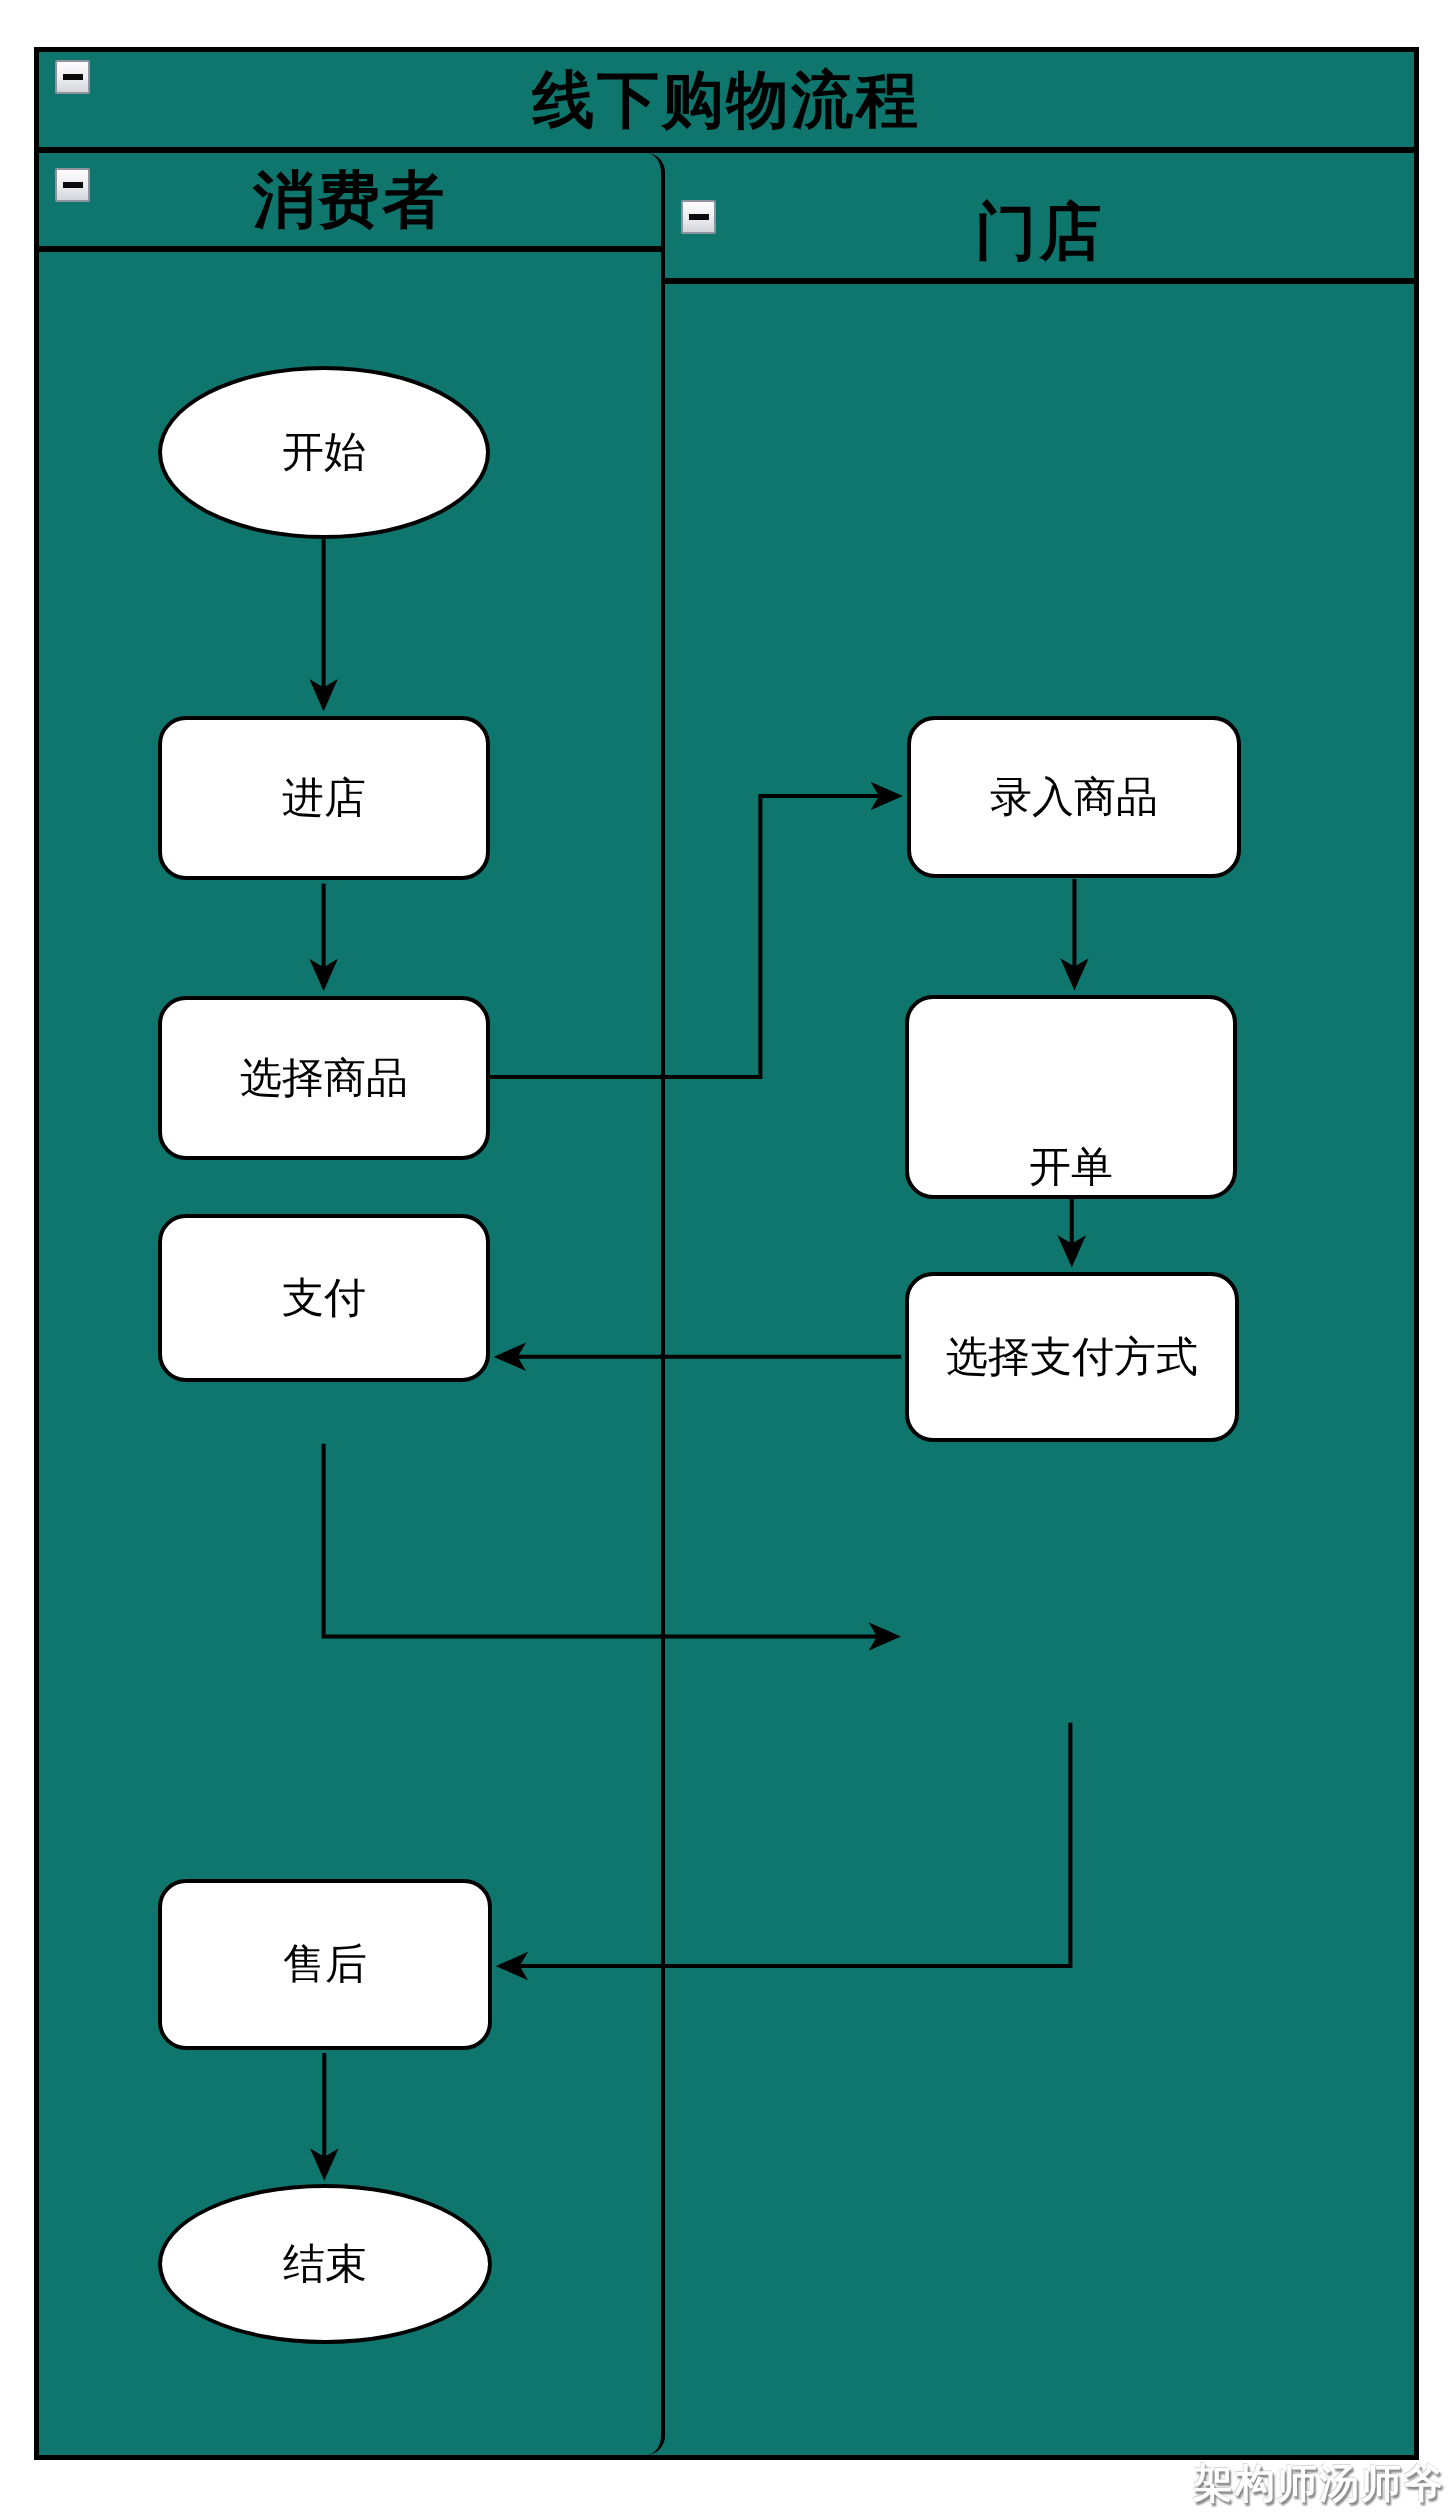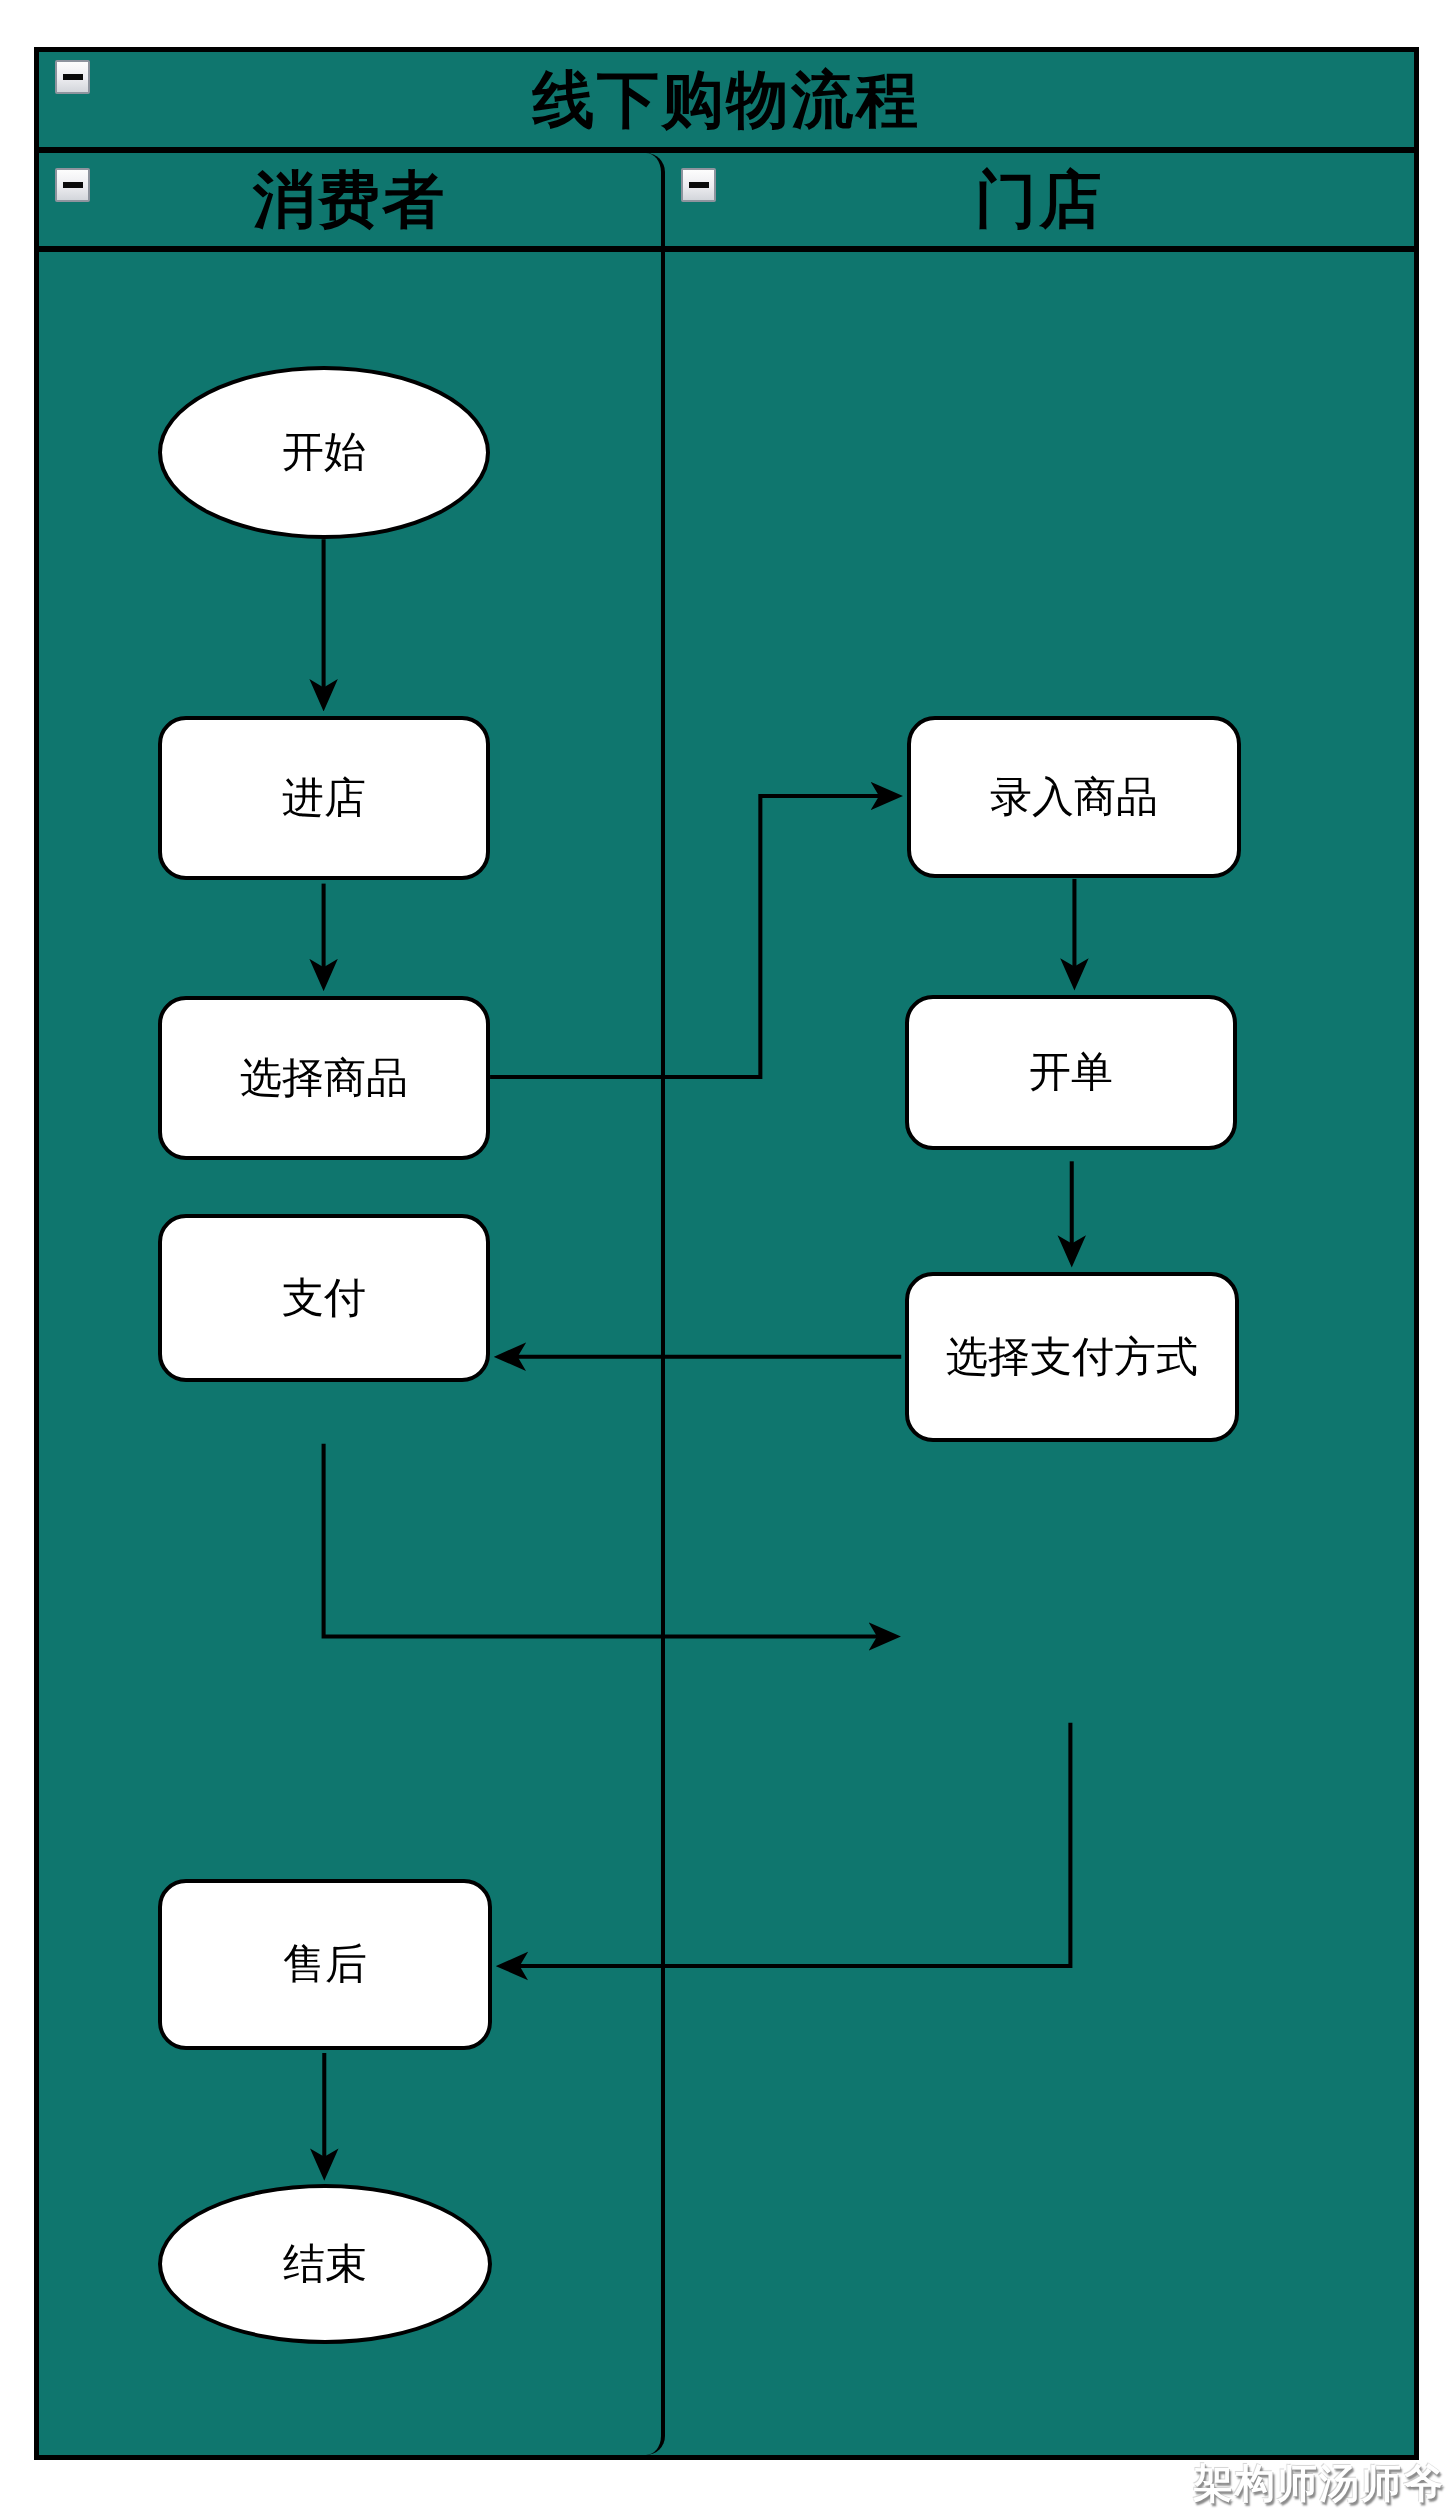--- a/index.html
+++ b/index.html
@@ -8,21 +8,21 @@
 
   
   .pool{position:absolute;left:34px;top:47px;width:1385px;height:2413px;
         border:5.4px solid #000;box-sizing:border-box;background:#0f766e;}
   .pool-title-row{position:relative;height:95px;border-bottom:6px solid #000;
         display:flex;align-items:center;justify-content:center;}
   .pool-title{font-size:62px;font-weight:700;letter-spacing:2.7px;}
   .lanes{display:flex;height:calc(100% - 101px);}
   .lane{box-sizing:border-box;display:flex;flex-direction:column;}
   .lane-consumer{width:626px;border-right:4px solid #000;border-radius:19px;}
-  .lane-store{flex:1;}
+  .lane-store{flex:1;margin-top:32px;}
   .lane-header{position:relative;height:93px;border-bottom:6px solid #000;
         display:flex;align-items:center;justify-content:center;}
   .lane-title{font-size:62px;font-weight:700;letter-spacing:2.7px;}
   .lane-body{flex:1;}
 
   
   .collapse-btn{position:absolute;left:16px;width:35px;height:34px;box-sizing:border-box;
         border:2.7px solid #8e949e;border-radius:2px;
         background:linear-gradient(#fdfdfd,#ececf0 55%,#d3d6db);
         display:flex;align-items:center;justify-content:center;cursor:pointer;}
@@ -40,21 +40,21 @@
         font-size:42px;line-height:1.3;text-align:center;}
   .node.rect{border-radius:28px;}
   .node.ellipse{border-radius:50%;}
   .node .label{display:block;}
   .node.wrap .label{max-width:270px;}
 
   .n-start{left:158px;top:366px;width:332px;height:173px;}
   .n-enter-store{left:158px;top:716px;width:332px;height:164px;}
   .n-select-goods{left:158px;top:996px;width:332px;height:164px;}
   .n-record-goods{left:907px;top:716px;width:334px;height:162px;}
-  .n-create-order{left:905px;top:995px;width:332px;height:155px;}
+  .n-create-order{left:905px;top:995px;width:332px;height:204px;align-items:flex-end;}
   .n-choose-payment{left:905px;top:1272px;width:334px;height:170px;}
   .n-pay{left:158px;top:1214px;width:332px;height:168px;}
   .n-print-receipt{left:905px;top:1555px;width:332px;height:164px;}
   .n-after-sales{left:158px;top:1879px;width:334px;height:171px;}
   .n-end{left:158px;top:2184px;width:334px;height:160px;}
 
   
   .watermark{position:absolute;right:11px;top:2456px;font-size:40px;font-weight:700;
         letter-spacing:2px;color:#ffffff;white-space:nowrap;
         text-shadow:2px 2.7px 2px #8a8a8a, -0.7px -0.7px 0.7px #d5d5d5, 0.7px 0.7px 0 #bbbbbb;}

